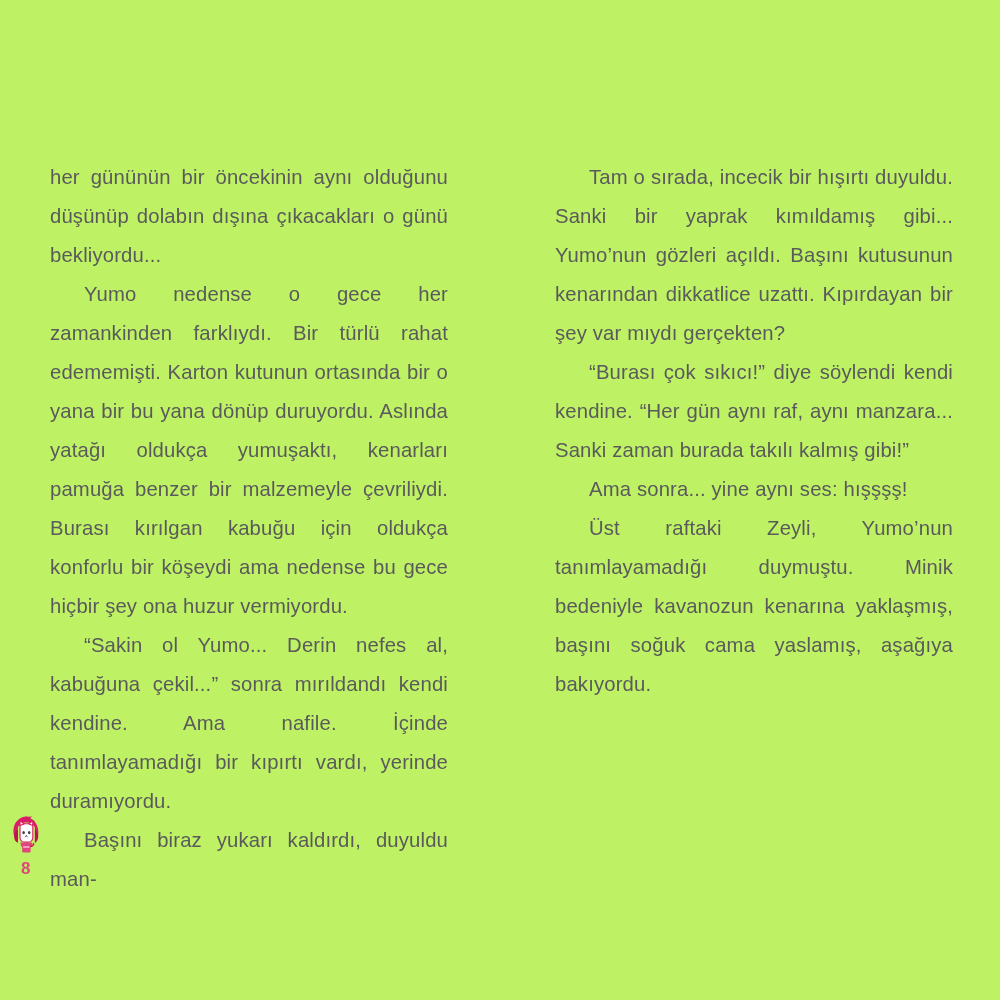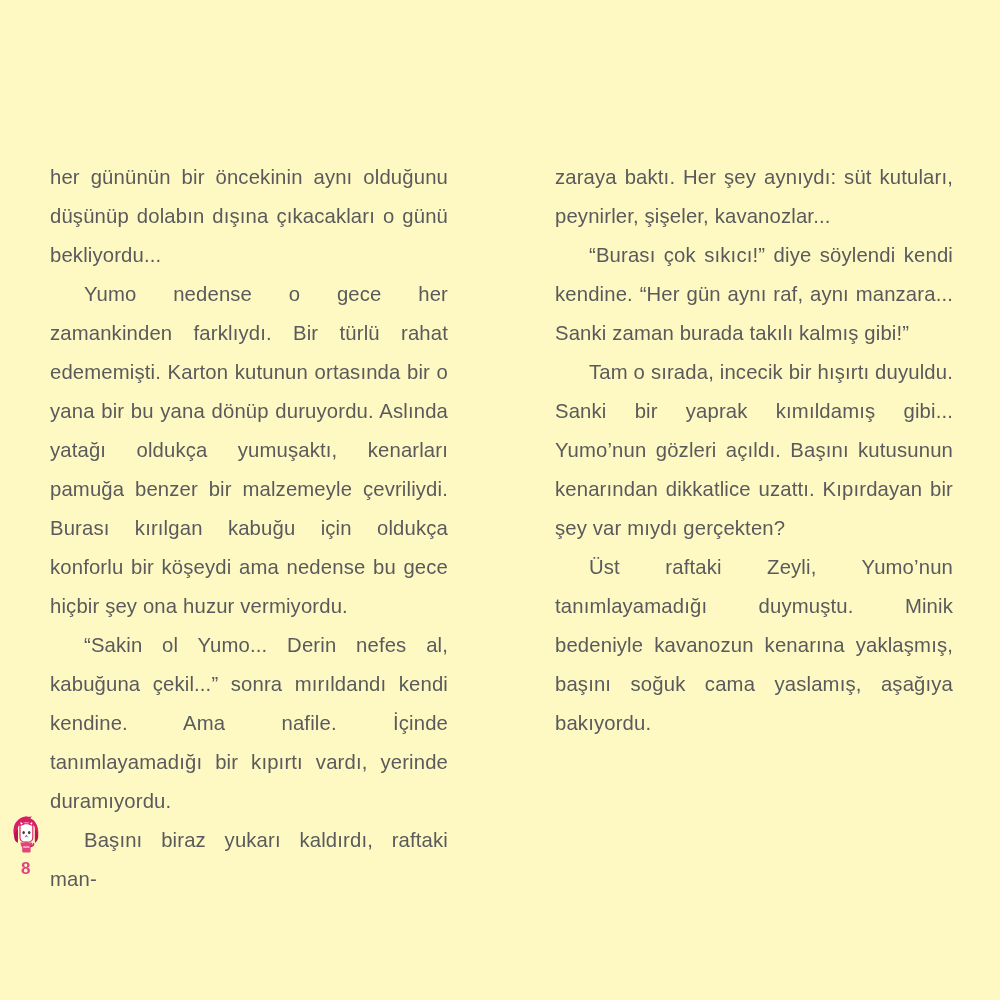--- a/index.html
+++ b/index.html
@@ -11,21 +11,21 @@
     width: 1000px;
     height: 1000px;
     overflow: hidden;
     font-family: "Liberation Sans", sans-serif;
   }
 
   #book-spread {
     position: relative;
     width: 1000px;
     height: 1000px;
-    background: #fef9c3;
+    background: #bef264;
   }
 
   .page {
     position: absolute;
     top: 0;
     height: 1000px;
     box-sizing: border-box;
   }
 
   #page-left  { left: 0;   width: 500px; }
@@ -88,21 +88,21 @@
 <body>
 
 <div id="book-spread">
 
   <div class="page" id="page-left">
 
     <div class="text-column" id="left-column">
       <p class="para no-indent">her gününün bir öncekinin aynı olduğunu düşünüp dolabın dışına çıkacakları o günü bekliyordu...</p>
       <p class="para">Yumo nedense o gece her zamankinden farklıydı. Bir türlü rahat edememişti. Karton kutunun ortasında bir o yana bir bu yana dönüp duruyordu. Aslında yatağı oldukça yumuşaktı, kenarları pamuğa benzer bir malzemeyle çevriliydi. Burası kırılgan kabuğu için oldukça konforlu bir köşeydi ama nedense bu gece hiçbir şey ona huzur vermiyordu.</p>
       <p class="para">“Sakin ol Yumo... Derin nefes al, kabuğuna çekil...” sonra mırıldandı kendi kendine. Ama nafile. İçinde tanımlayamadığı bir kıpırtı vardı, yerinde duramıyordu.</p>
-      <p class="para">Başını biraz yukarı kaldırdı, raftaki man-</p>
+      <p class="para">Başını biraz yukarı kaldırdı, duyuldu man-</p>
     </div>
 
     <div class="folio-group" id="folio-left">
       <svg class="mascot" viewBox="0 0 34 44" aria-hidden="true">
 
         <path d="M17.5 1.2 C11.5 2.0 6.6 5.6 5.0 11.4 C3.7 16.2 4.6 20.6 6.3 24.0 C7.0 25.4 7.9 26.4 8.9 27.0 L8.9 13.9 C8.9 10.4 12.0 7.6 16.2 7.6 L18.6 7.6 C22.8 7.6 25.9 10.4 25.9 13.9 L25.9 26.6 C27.4 25.3 28.6 23.2 29.1 20.6 C29.9 16.4 29.0 11.0 26.2 7.2 C24.8 5.3 23.0 4.0 21.2 3.3 C22.2 2.4 22.7 1.6 22.6 0.9 C21.4 1.9 19.6 2.2 17.5 1.2 Z" fill="#d81e66"></path>
 
         <path d="M8.9 14.8 C7.0 15.6 5.6 17.6 5.3 20.2 C5.0 22.8 5.7 25.2 6.9 26.6 C7.5 27.3 8.2 27.7 8.9 27.8 Z" fill="#b8144f"></path>
 
         <path d="M25.9 14.8 C27.7 15.7 29.0 17.7 29.2 20.3 C29.4 23.0 28.6 25.4 27.3 26.8 C26.8 27.4 26.3 27.7 25.9 27.8 Z" fill="#b8144f"></path>
@@ -124,21 +124,21 @@
         <path d="M21.6 31.4 C23.4 31.0 24.6 29.9 24.6 28.7" stroke="#d81e66" stroke-width="1.6" fill="none" stroke-linecap="round"></path>
       </svg>
       <span class="folio-number">8</span>
     </div>
 
   </div>
 
   <div class="page" id="page-right">
 
     <div class="text-column" id="right-column">
-      <p class="para no-indent">zaraya baktı. Her şey aynıydı: süt kutuları, peynirler, şişeler, kavanozlar...</p>
+      <p class="para">Tam o sırada, incecik bir hışırtı duyuldu. Sanki bir yaprak kımıldamış gibi... Yumo’nun gözleri açıldı. Başını kutusunun kenarından dikkatlice uzattı. Kıpırdayan bir şey var mıydı gerçekten?</p>
       <p class="para">“Burası çok sıkıcı!” diye söylendi kendi kendine. “Her gün aynı raf, aynı manzara... Sanki zaman burada takılı kalmış gibi!”</p>
-      <p class="para">Tam o sırada, incecik bir hışırtı duyuldu. Sanki bir yaprak kımıldamış gibi... Yumo’nun gözleri açıldı. Başını kutusunun kenarından dikkatlice uzattı. Kıpırdayan bir şey var mıydı gerçekten?</p>
+      <p class="para">Ama sonra... yine aynı ses: hışşşş!</p>
       <p class="para">Üst raftaki Zeyli, Yumo’nun tanımlayamadığı duymuştu. Minik bedeniyle kavanozun kenarına yaklaşmış, başını soğuk cama yaslamış, aşağıya bakıyordu.</p>
     </div>
 
   </div>
 
 </div>
 
 </body></html>

